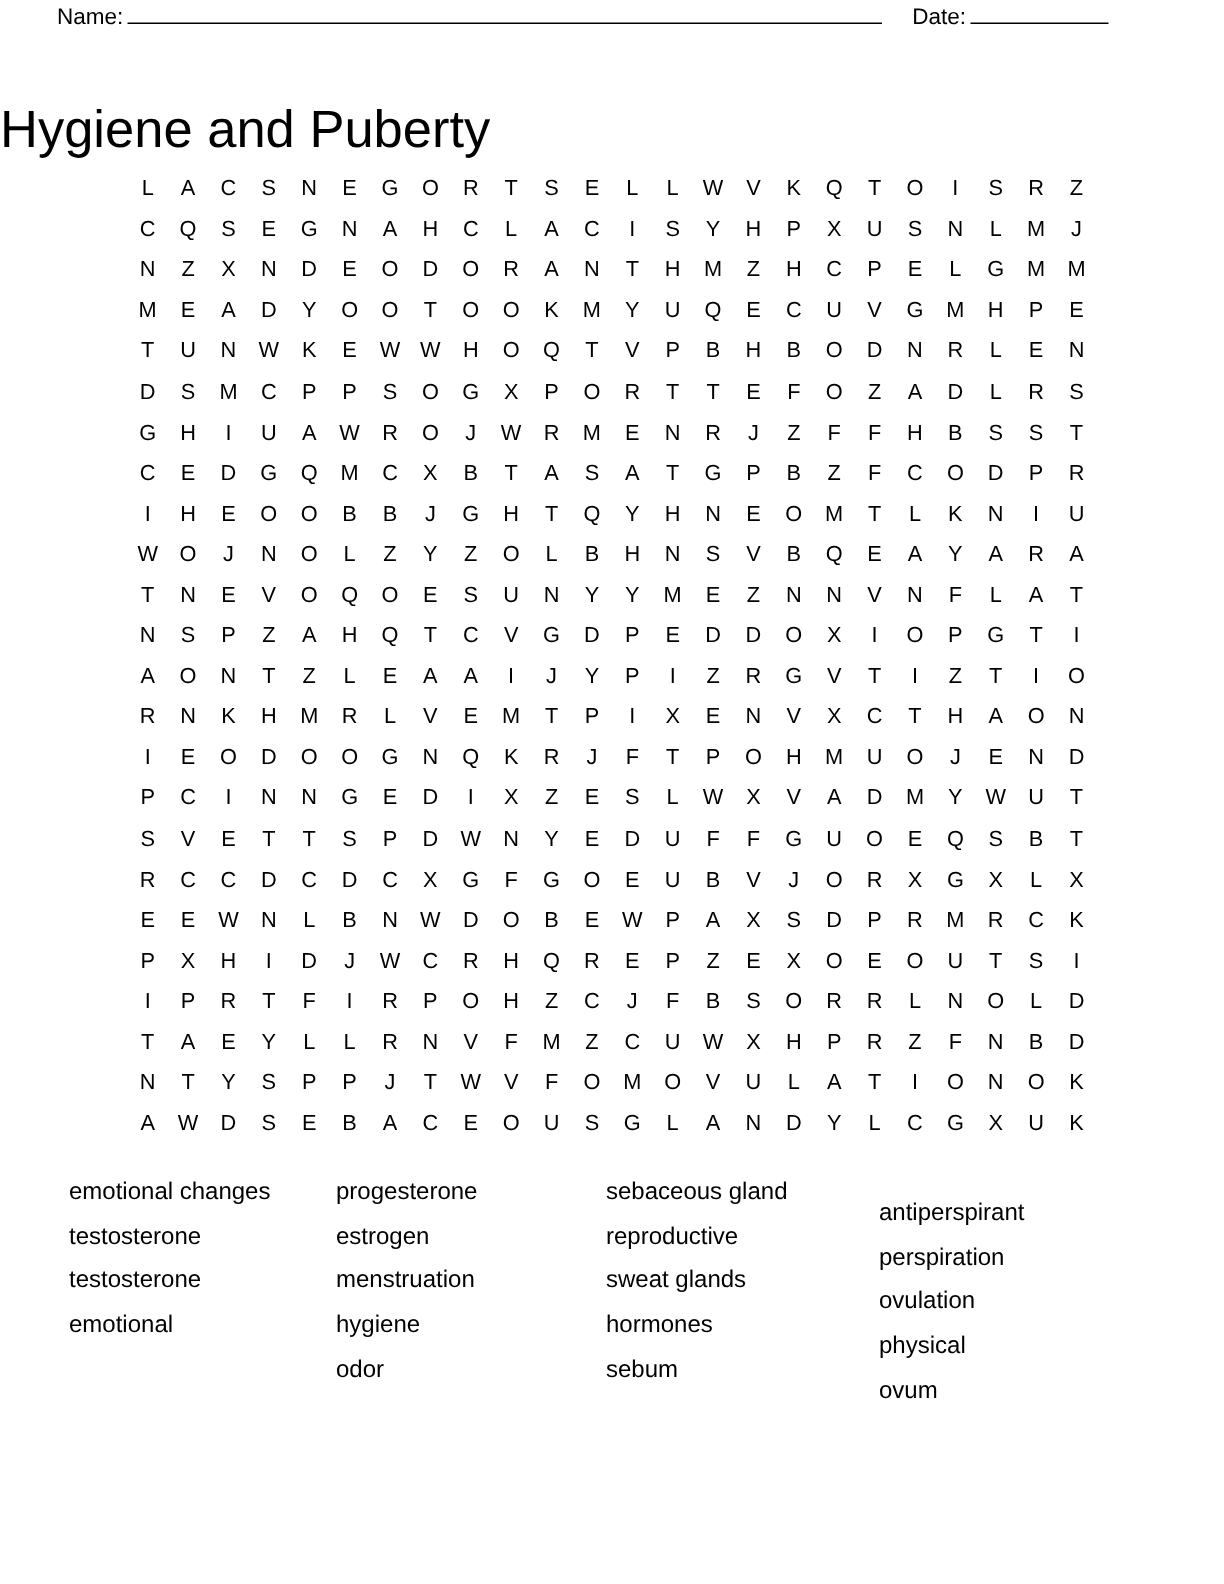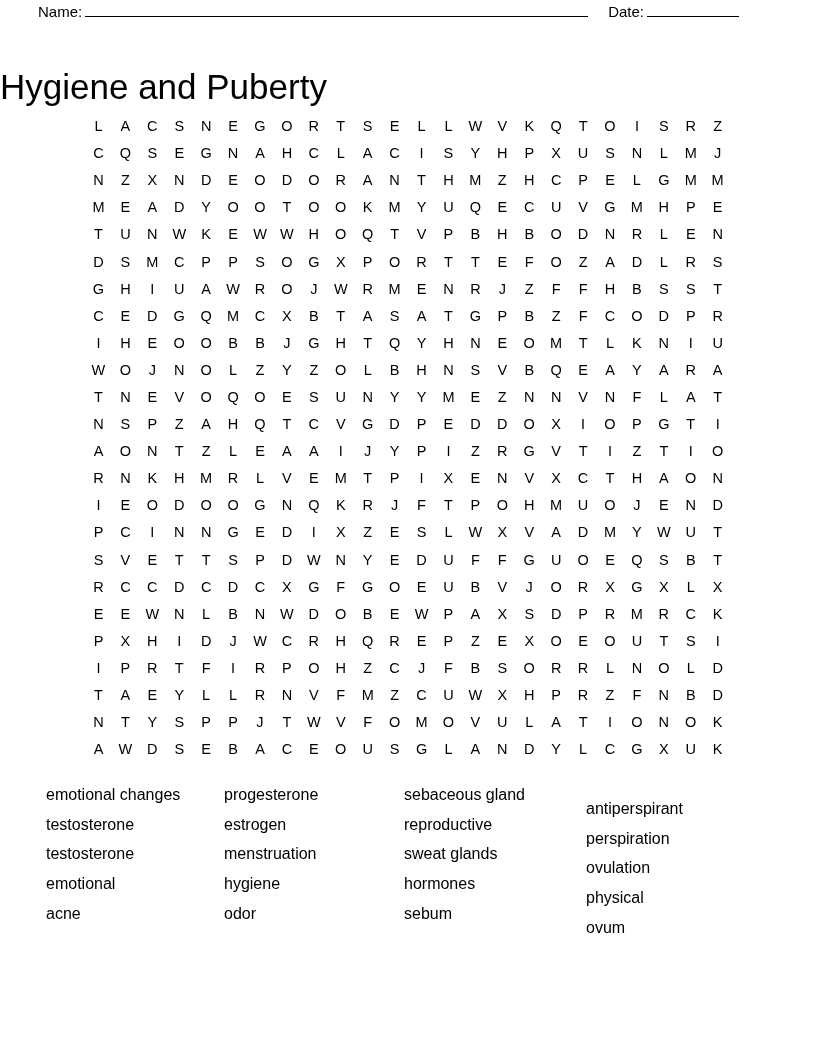--- a/index.html
+++ b/index.html
@@ -756,21 +756,20 @@
         <span class="cell">K</span>
       </div>
     </div>
 
   <div class="wordlist">
       <div class="wl-col c1">
         <div class="word">emotional changes</div>
         <div class="word">testosterone</div>
         <div class="word">testosterone</div>
         <div class="word">emotional</div>
-        <div class="word">acne</div>
       </div>
       <div class="wl-col c2">
         <div class="word">progesterone</div>
         <div class="word">estrogen</div>
         <div class="word">menstruation</div>
         <div class="word">hygiene</div>
         <div class="word">odor</div>
       </div>
       <div class="wl-col c3">
         <div class="word">sebaceous gland</div>

